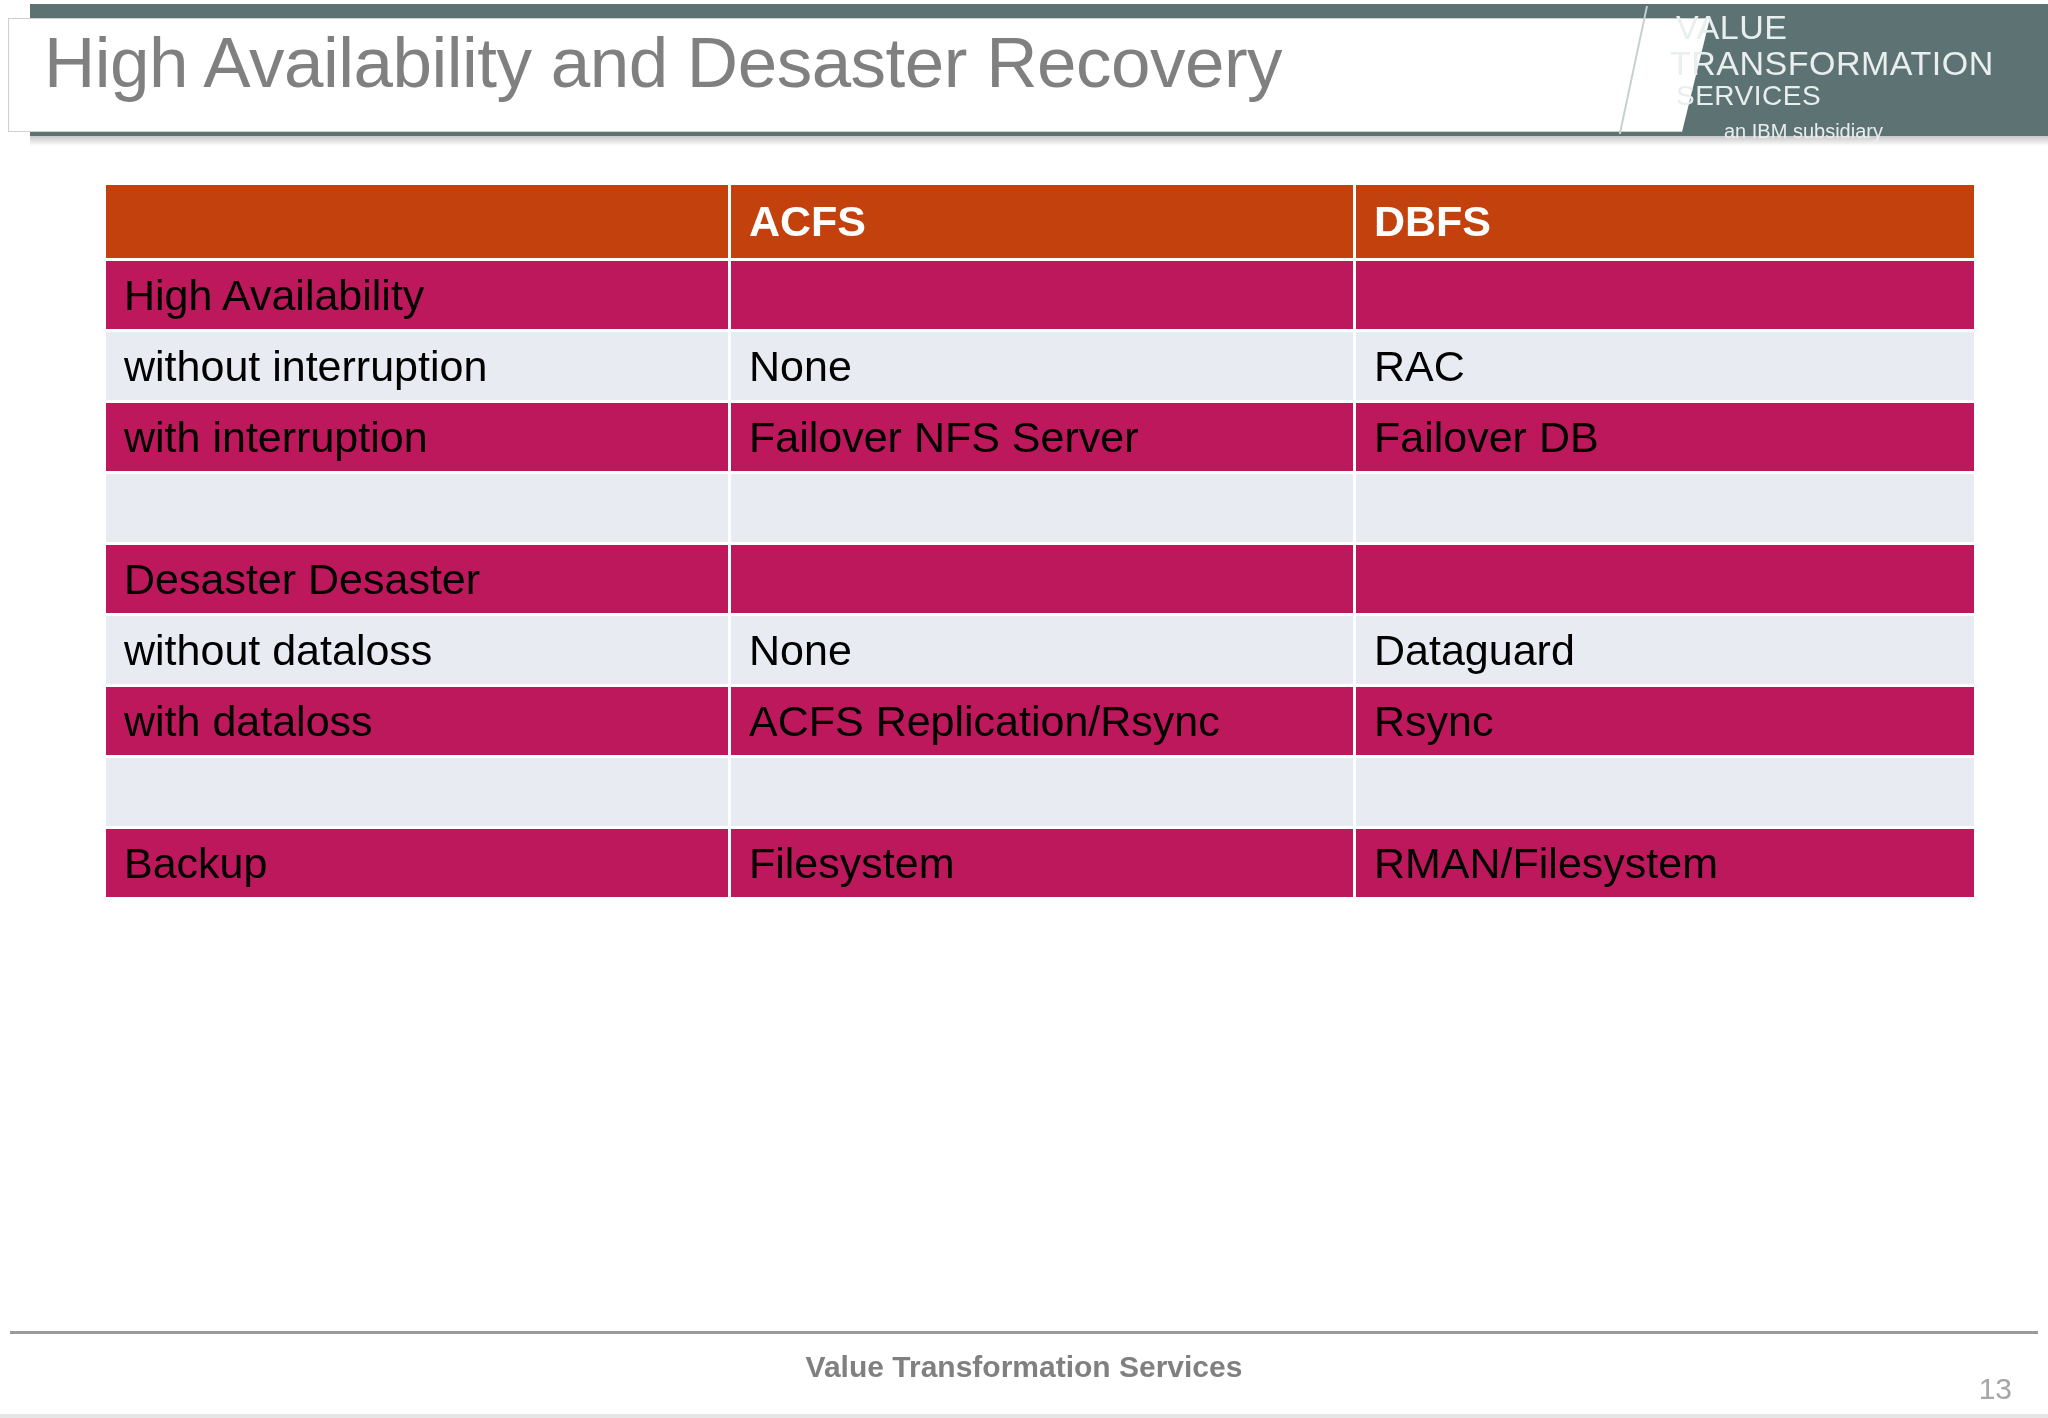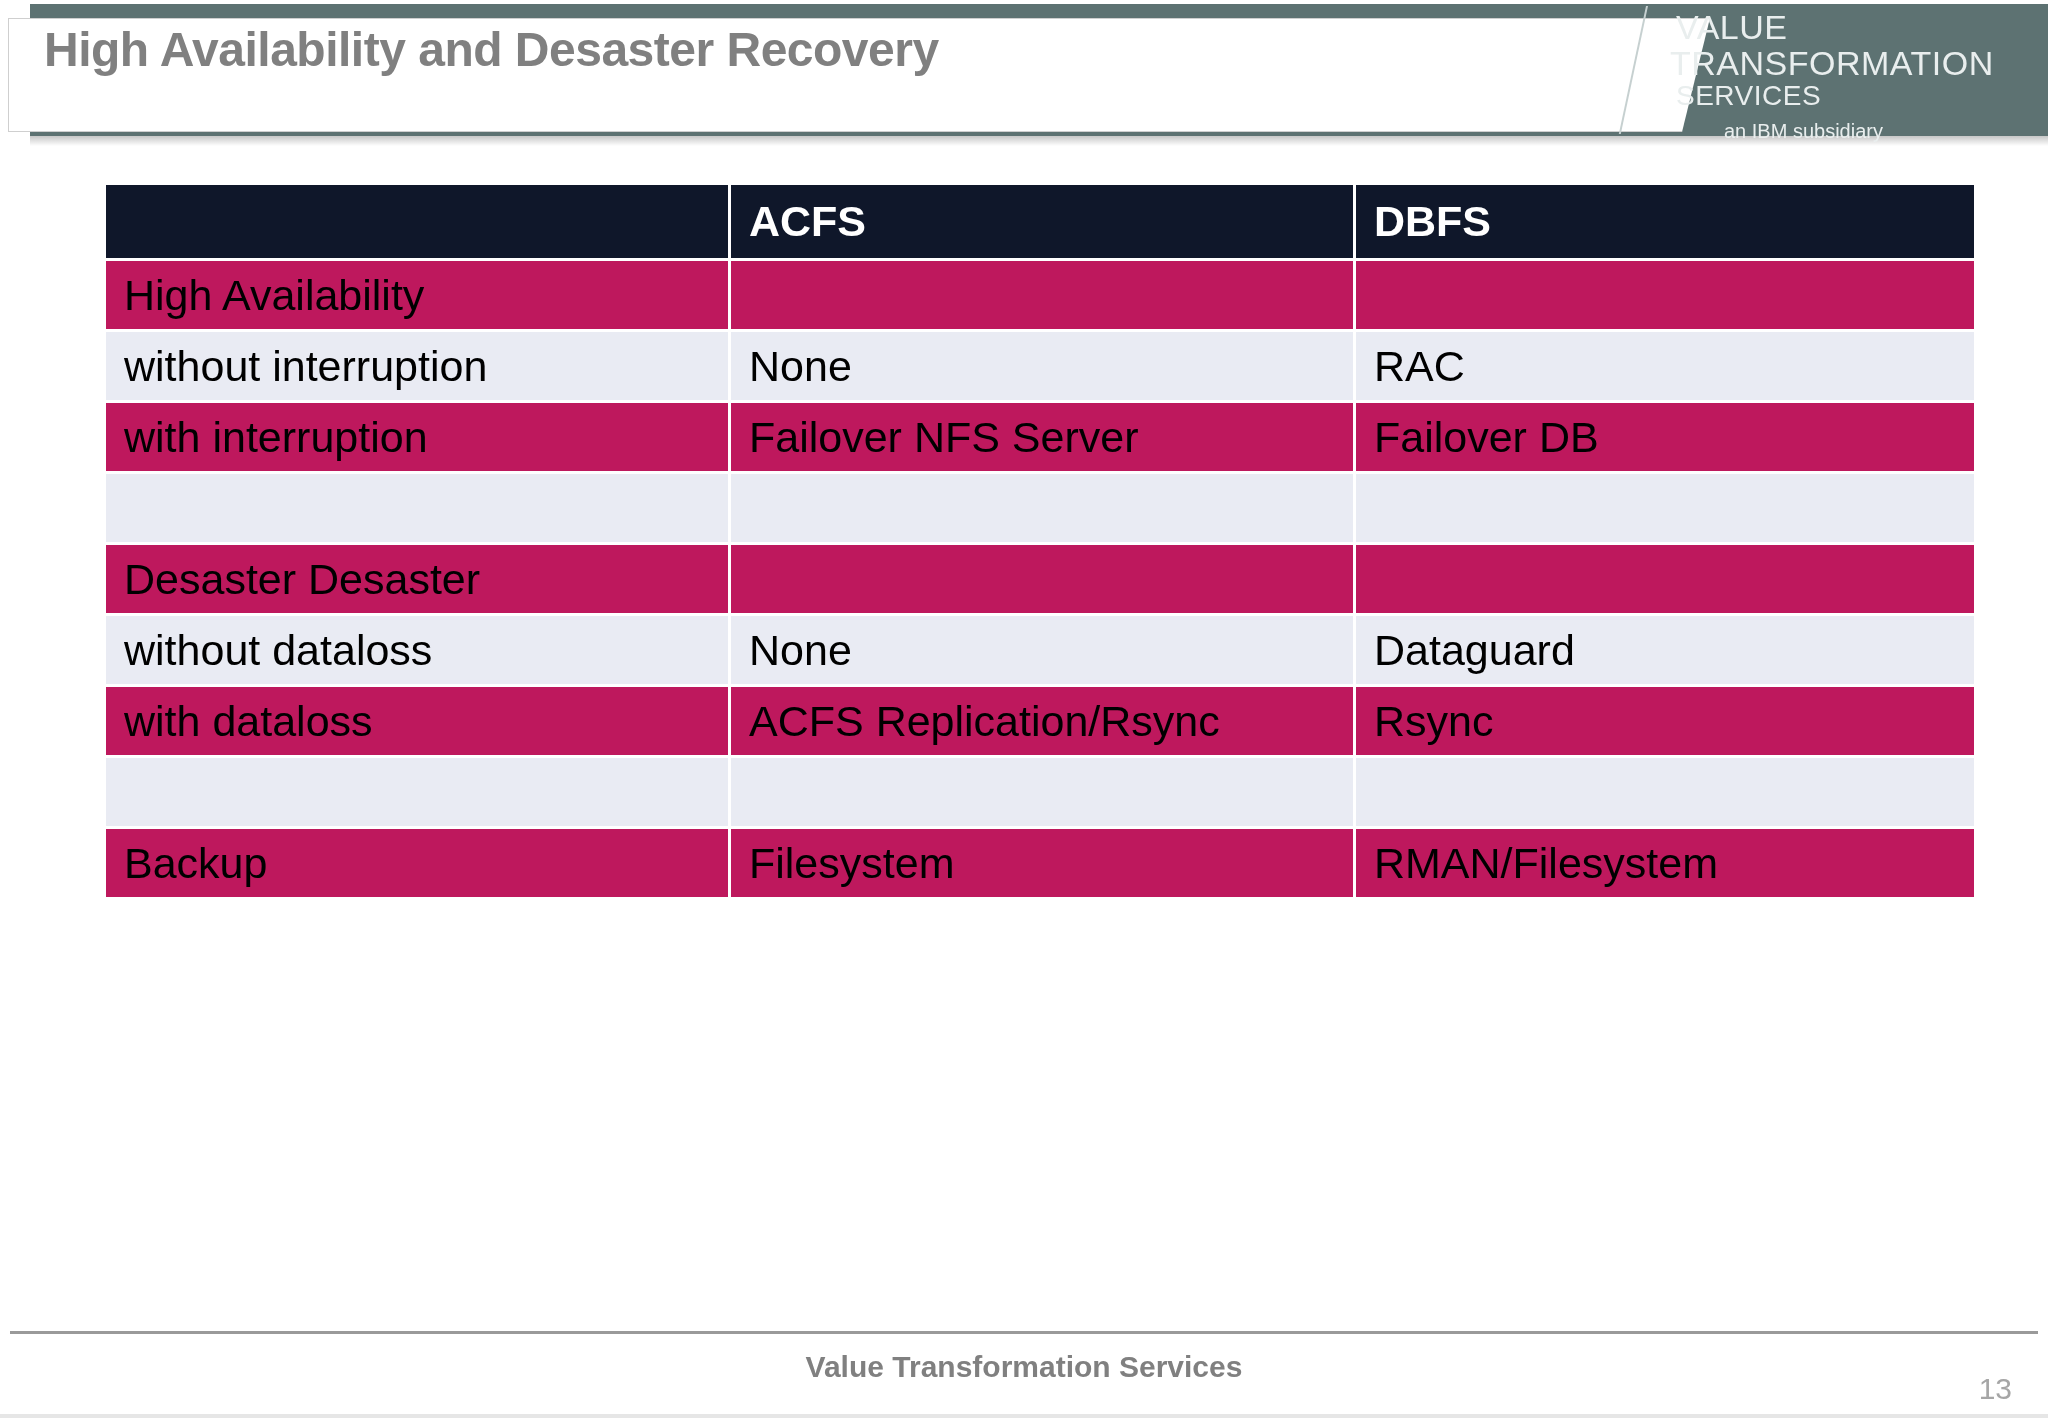--- a/index.html
+++ b/index.html
@@ -84,44 +84,44 @@
     background: #ffffff;
     border: 1px solid #cfcfcf;
     box-shadow: 4px 5px 7px rgba(0,0,0,0.28);
     z-index: 3;
     clip-path: polygon(0 0, 100% 0, calc(100% - 28px) 100%, 0 100%);
   }
   #title-text {
     position: absolute;
     left: 44px;
     top: 22px;
-    font-size: 48px;
+    font-size: 71px;
     color: #808080;
-    font-weight: 700;
+    font-weight: 400;
     letter-spacing: -0.5px;
     white-space: nowrap;
     z-index: 5;
   }
 
   
   #content-table {
     position: absolute;
     left: 103px;
     top: 182px;
     width: 1868px;
     border-collapse: separate;
     border-spacing: 3px;
     table-layout: fixed;
   }
   #content-table col.c0 { width: 622px; }
   #content-table col.c1 { width: 622px; }
   #content-table col.c2 { width: 618px; }
 
   #content-table th {
-    background: #0f172a;
+    background: #c2410c;
     color: #ffffff;
     font-size: 43px;
     font-weight: 700;
     text-align: left;
     padding: 12px 0 12px 18px;
     height: 56px;
     vertical-align: middle;
     box-sizing: border-box;
   }
   #content-table td {

